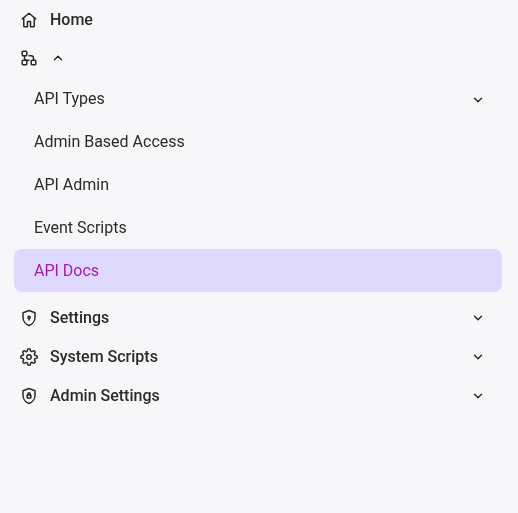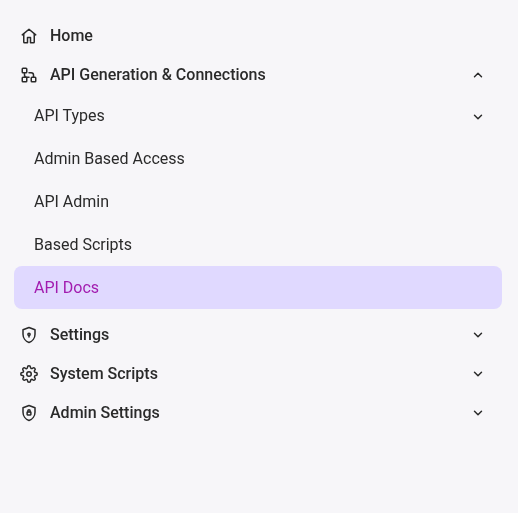--- a/index.html
+++ b/index.html
@@ -8,21 +8,21 @@
       box-sizing: border-box;
     }
     body {
       font-family: -apple-system, BlinkMacSystemFont, "Segoe UI", Roboto, sans-serif;
       background: #f7f6f9;
       width: 518px;
       height: 513px;
       overflow: hidden;
     }
     .nav-container {
-      padding: 16px 16px 16px 0;
+      padding: 0 16px 16px 0;
     }
     .nav-item {
       display: flex;
       align-items: center;
       padding: 10px 16px 10px 20px;
       cursor: pointer;
       color: #2a2a2a;
       font-size: 16px;
       gap: 12px;
       position: relative;
@@ -86,21 +86,20 @@
   <div class="nav-item top-level">
     <span class="icon">
       <svg width="18" height="18" viewBox="0 0 24 24" fill="none" stroke="#2a2a2a" stroke-width="2" stroke-linecap="round" stroke-linejoin="round">
         <rect x="3" y="3" width="6" height="6" rx="1"></rect>
         <rect x="15" y="15" width="6" height="6" rx="1"></rect>
         <rect x="3" y="15" width="6" height="6" rx="1"></rect>
         <path d="M6 9v3a3 3 0 0 0 3 3h3"></path>
         <path d="M18 15v-3a3 3 0 0 0-3-3h-3"></path>
       </svg>
     </span>
-    <span class="label">API Generation &amp; Connections</span>
     <span class="chevron">
       <svg width="14" height="14" viewBox="0 0 24 24" fill="none" stroke="#2a2a2a" stroke-width="2.5" stroke-linecap="round" stroke-linejoin="round">
         <polyline points="18 15 12 9 6 15"></polyline>
       </svg>
     </span>
   </div>
 
   <div class="subnav">
     <div class="nav-item">
       <span class="label">API Types</span>
@@ -110,21 +109,21 @@
         </svg>
       </span>
     </div>
     <div class="nav-item">
       <span class="label">Admin Based Access</span>
     </div>
     <div class="nav-item">
       <span class="label">API Admin</span>
     </div>
     <div class="nav-item">
-      <span class="label">Based Scripts</span>
+      <span class="label">Event Scripts</span>
     </div>
     <div class="nav-item active">
       <span class="label">API Docs</span>
     </div>
   </div>
 
   <div class="nav-item top-level">
     <span class="icon">
       <svg width="18" height="18" viewBox="0 0 24 24" fill="none" stroke="#2a2a2a" stroke-width="2" stroke-linecap="round" stroke-linejoin="round">
         <path d="M12 2l8 3v6c0 5-3.5 9.5-8 11-4.5-1.5-8-6-8-11V5l8-3z"></path>

